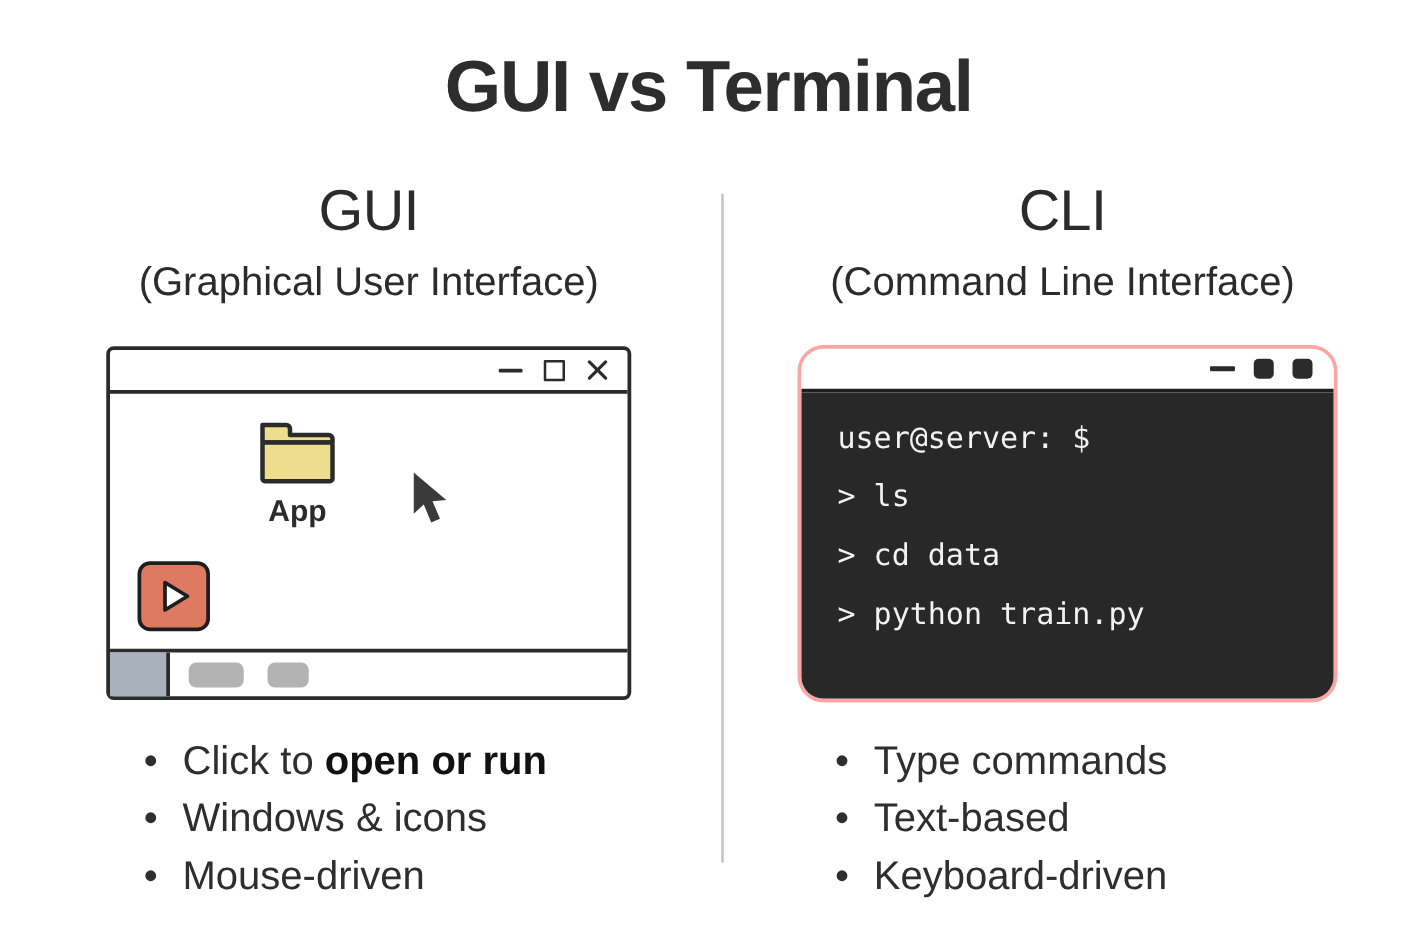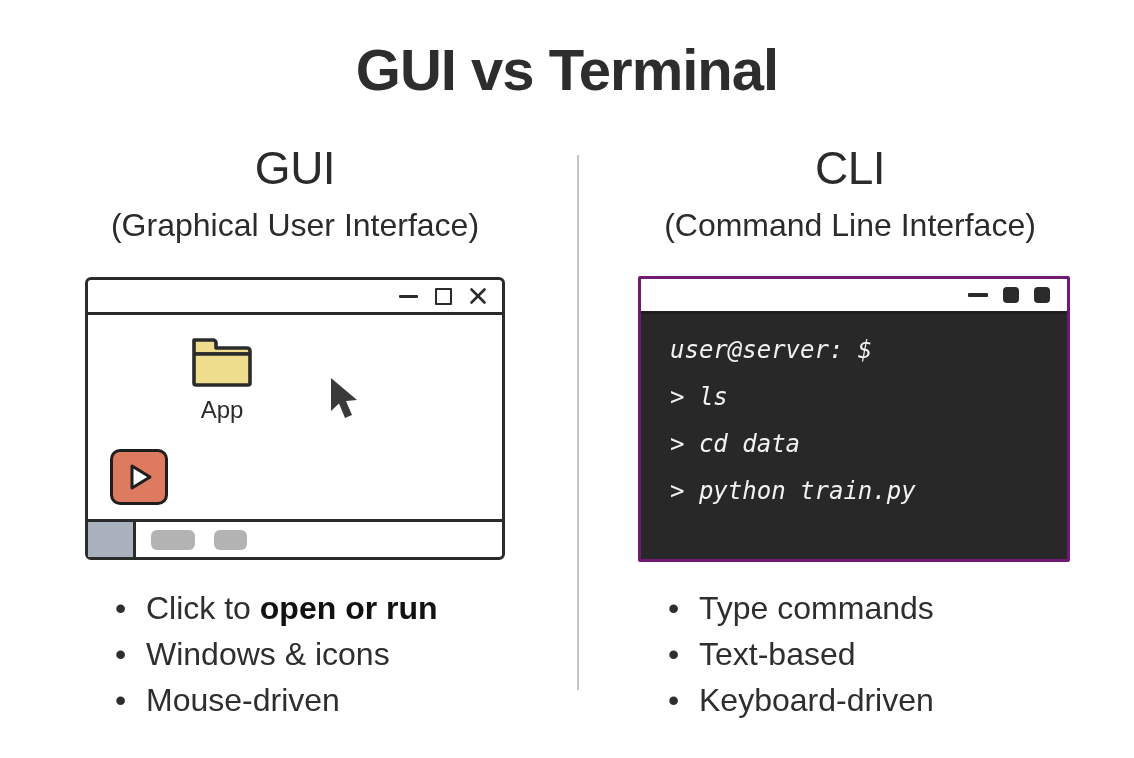--- a/index.html
+++ b/index.html
@@ -23,35 +23,35 @@
               box-sizing:border-box;border:3px solid #2b2b2b;border-radius:6px;
               background:#fff;display:flex;flex-direction:column;}
   .gui-titlebar{height:32px;border-bottom:3px solid #2b2b2b;display:flex;
                 align-items:center;justify-content:flex-end;gap:17px;padding-right:15px;}
   .ctl-min{width:19px;height:3px;background:#2b2b2b;border-radius:1px;}
   .ctl-max{width:13px;height:13px;border:2.5px solid #2b2b2b;border-radius:1px;background:#fff;}
   .gui-body{position:relative;flex:1;}
   .icon-item{position:absolute;display:flex;flex-direction:column;align-items:center;}
   .icon-label{font-size:24px;color:#2b2b2b;margin-top:7px;}
   .monitor-item{left:12px;top:16px;width:80px;}
-  .folder-item{left:94px;top:22px;width:80px;}
+  .folder-item{left:110px;top:22px;width:80px;font-weight:bold;}
   .cursor-wrap{position:absolute;left:240px;top:62px;}
   .play-button{position:absolute;left:22px;top:134px;width:58px;height:56px;
                box-sizing:border-box;border:3px solid #1e1e1e;border-radius:10px;
                display:flex;align-items:center;justify-content:center;}
   .gui-taskbar{height:35px;border-top:3px solid #2b2b2b;display:flex;align-items:stretch;}
   .task-start{width:45px;border-right:3px solid #2b2b2b;}
   .task-items{display:flex;align-items:center;gap:19px;padding-left:15px;}
   .task-pill1{width:44px;height:20px;border-radius:6px;}
   .task-pill2{width:33px;height:20px;border-radius:6px;}
 
   
   .terminal{position:absolute;left:638px;top:276px;width:432px;height:286px;
-            box-sizing:border-box;border:3px solid #701a75;border-radius:2px;
-            background:#fff;display:flex;flex-direction:column;overflow:hidden;font-style:italic;}
+            box-sizing:border-box;border:3px solid #fca5a5;border-radius:21px;
+            background:#fff;display:flex;flex-direction:column;overflow:hidden;}
   .term-titlebar{height:32px;background:#fff;border-bottom:3px solid #1e1e1e;
                  display:flex;align-items:center;justify-content:flex-end;gap:15px;
                  padding-right:17px;flex:0 0 auto;}
   .term-min{width:20px;height:4px;background:#2b2b2b;border-radius:1px;}
   .term-sq{width:16px;height:16px;background:#2b2b2b;border-radius:4px;}
   .term-body{flex:1;padding:22px 0 0 29px;
              font-family:"DejaVu Sans Mono",monospace;font-size:24px;color:#f2f2f2;}
   .term-line{height:26px;margin-bottom:21px;white-space:pre;}
 
   

